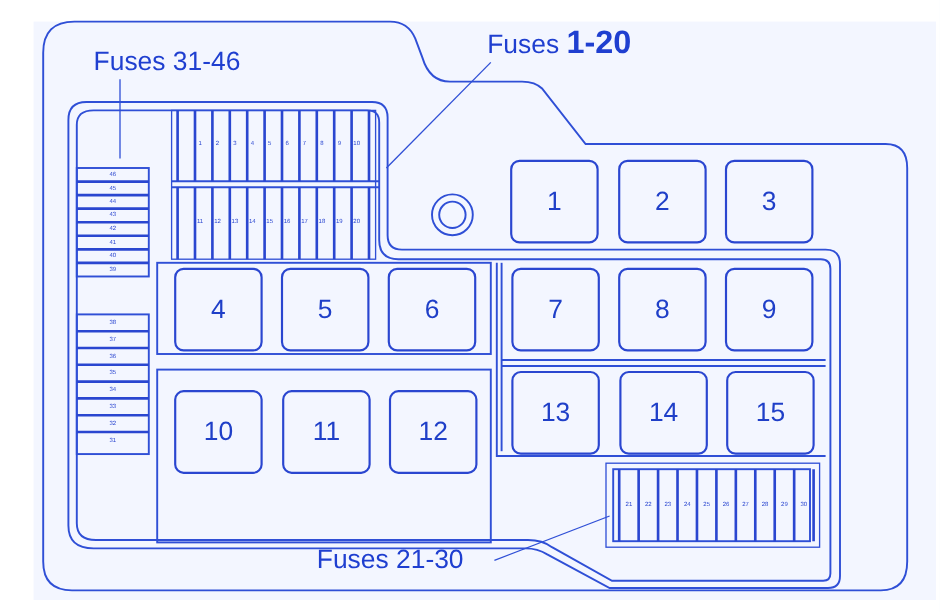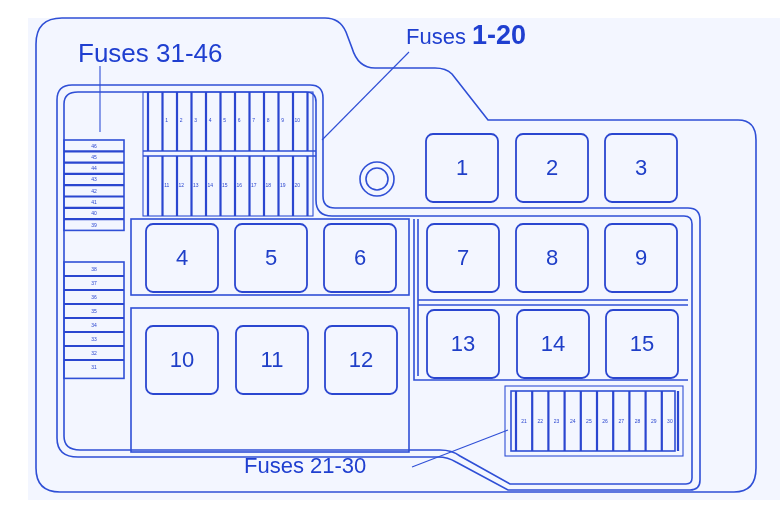--- a/index.html
+++ b/index.html
@@ -119,26 +119,26 @@
         <line x1="645.6" y1="391" x2="645.6" y2="451" class="lnh"></line>
         <line x1="661.8" y1="391" x2="661.8" y2="451" class="lnh"></line>
         <line x1="678" y1="391" x2="678" y2="451" class="lnh"></line>
       </g>
 
     <line class="lnt" x1="100" y1="66" x2="100" y2="132"></line>
     <line class="lnt" x1="409" y1="52" x2="322" y2="140"></line>
     <line class="lnt" x1="412" y1="467" x2="508" y2="430"></line>
   </svg>
 
-  <div class="lbl" style="left:78px; top:40px; font-size:26px;">Fuses 31-46</div>
+  <div class="lbl" style="left:78px; top:40px; font-size:22px;">Fuses 31-46</div>
   <div class="lbl" style="left:406px; top:22px; font-size:22px;">
     <span>Fuses</span>
     <b style="font-size:27px;text-align:right;">1-20</b>
   </div>
-  <div class="lbl" style="left:244px; top:455px; font-size:22px;">Fuses 21-30</div>
+  <div class="lbl" style="left:264px; top:455px; font-size:22px;">Fuses 21-30</div>
 
   <div id="relay-labels">
       <div class="relay-num" style="left: 426px; top: 157px; width: 72px;">1</div>
       <div class="relay-num" style="left: 516px; top: 157px; width: 72px;">2</div>
       <div class="relay-num" style="left: 605px; top: 157px; width: 72px;">3</div>
       <div class="relay-num" style="left: 146px; top: 247px; width: 72px;">4</div>
       <div class="relay-num" style="left: 235px; top: 247px; width: 72px;">5</div>
       <div class="relay-num" style="left: 324px; top: 247px; width: 72px;">6</div>
       <div class="relay-num" style="left: 427px; top: 247px; width: 72px;">7</div>
       <div class="relay-num" style="left: 516px; top: 247px; width: 72px;">8</div>

